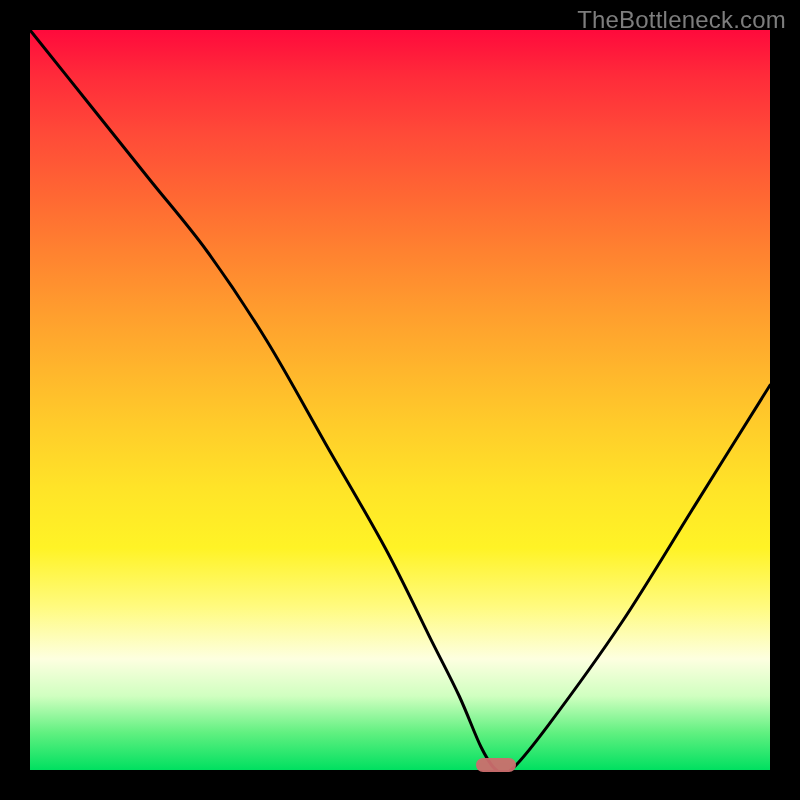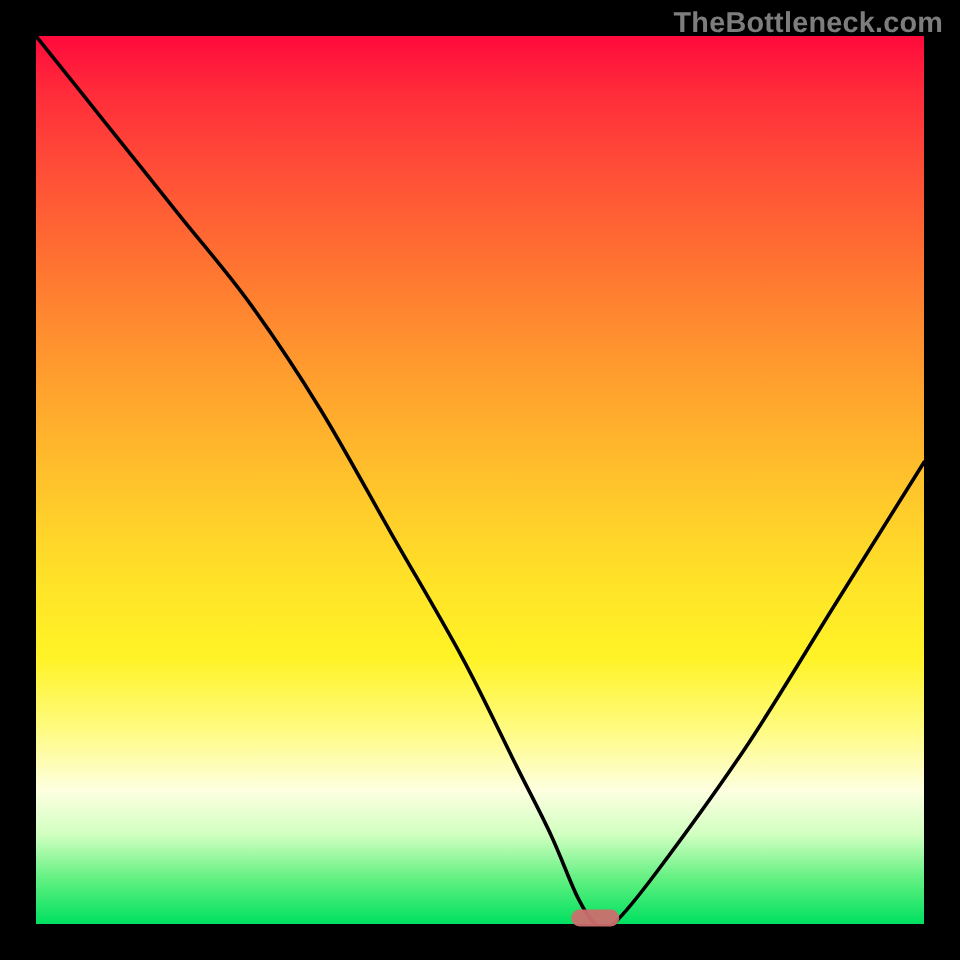--- a/index.html
+++ b/index.html
@@ -57,21 +57,20 @@
     opacity: 0.95;
   }
   .watermark {
     position: absolute;
     top: 6px;
     right: 14px;
     color: #7d7d7d;
     font-size: 24px;
     letter-spacing: 0.2px;
     user-select: none;
-    font-weight: bold;
   }
 </style>
 </head>
 <body>
 
 <div class="frame">
 
   <div class="plot-area">
 
     <svg class="curve-svg" viewBox="0 0 740 740" preserveAspectRatio="none">

